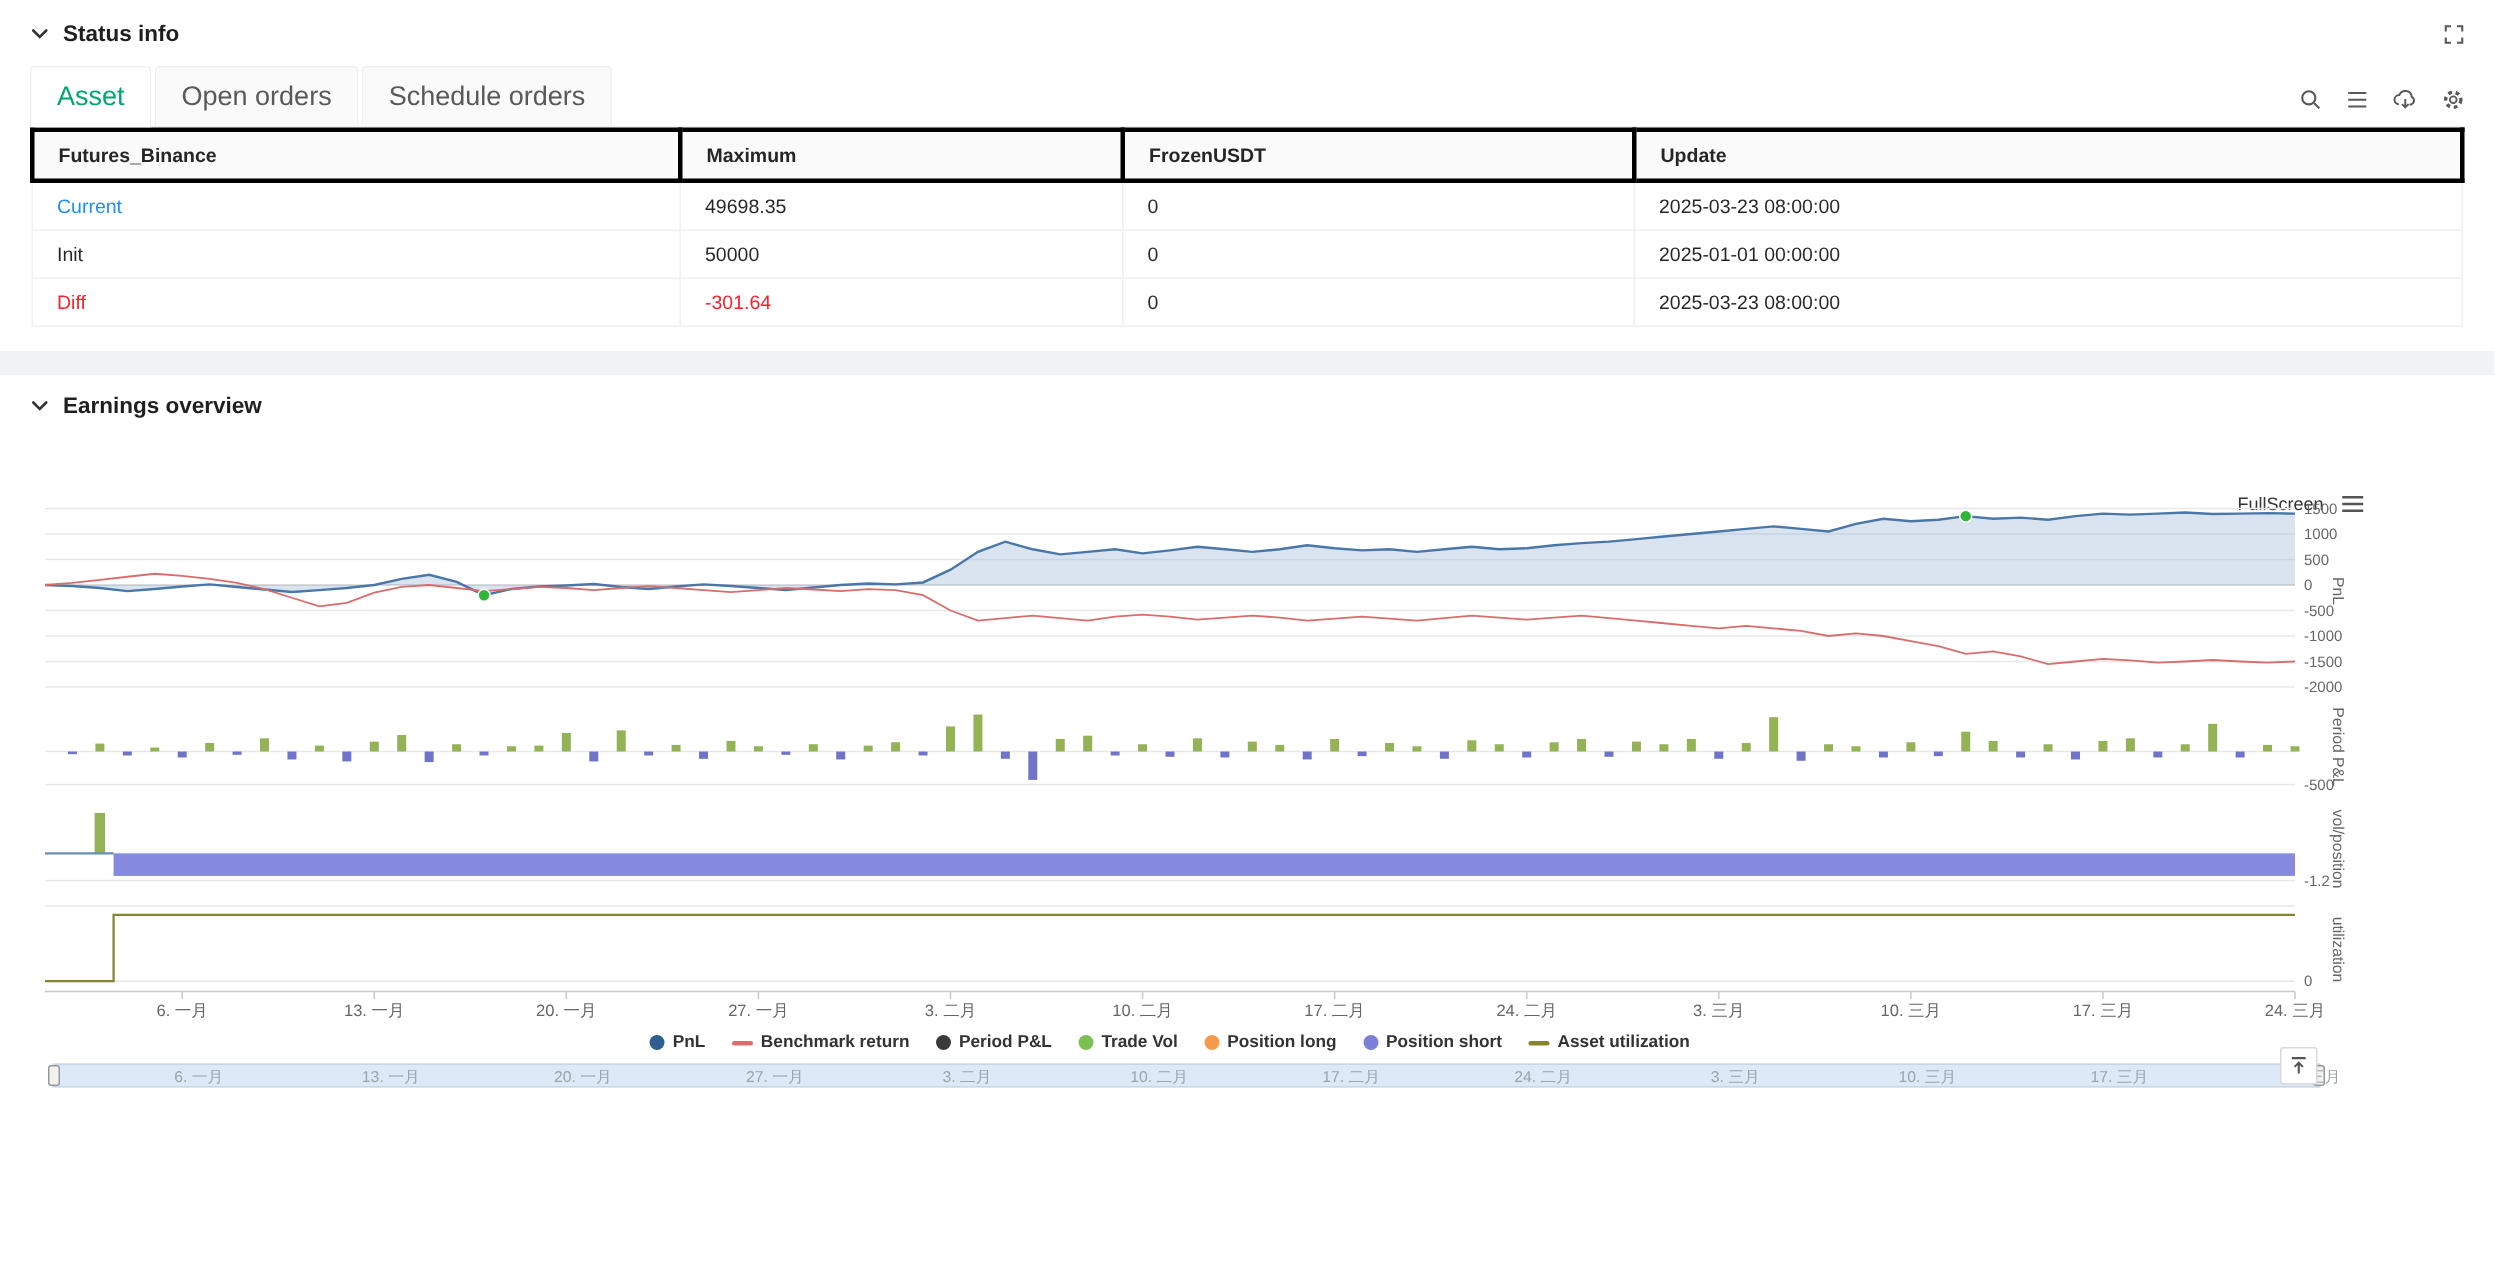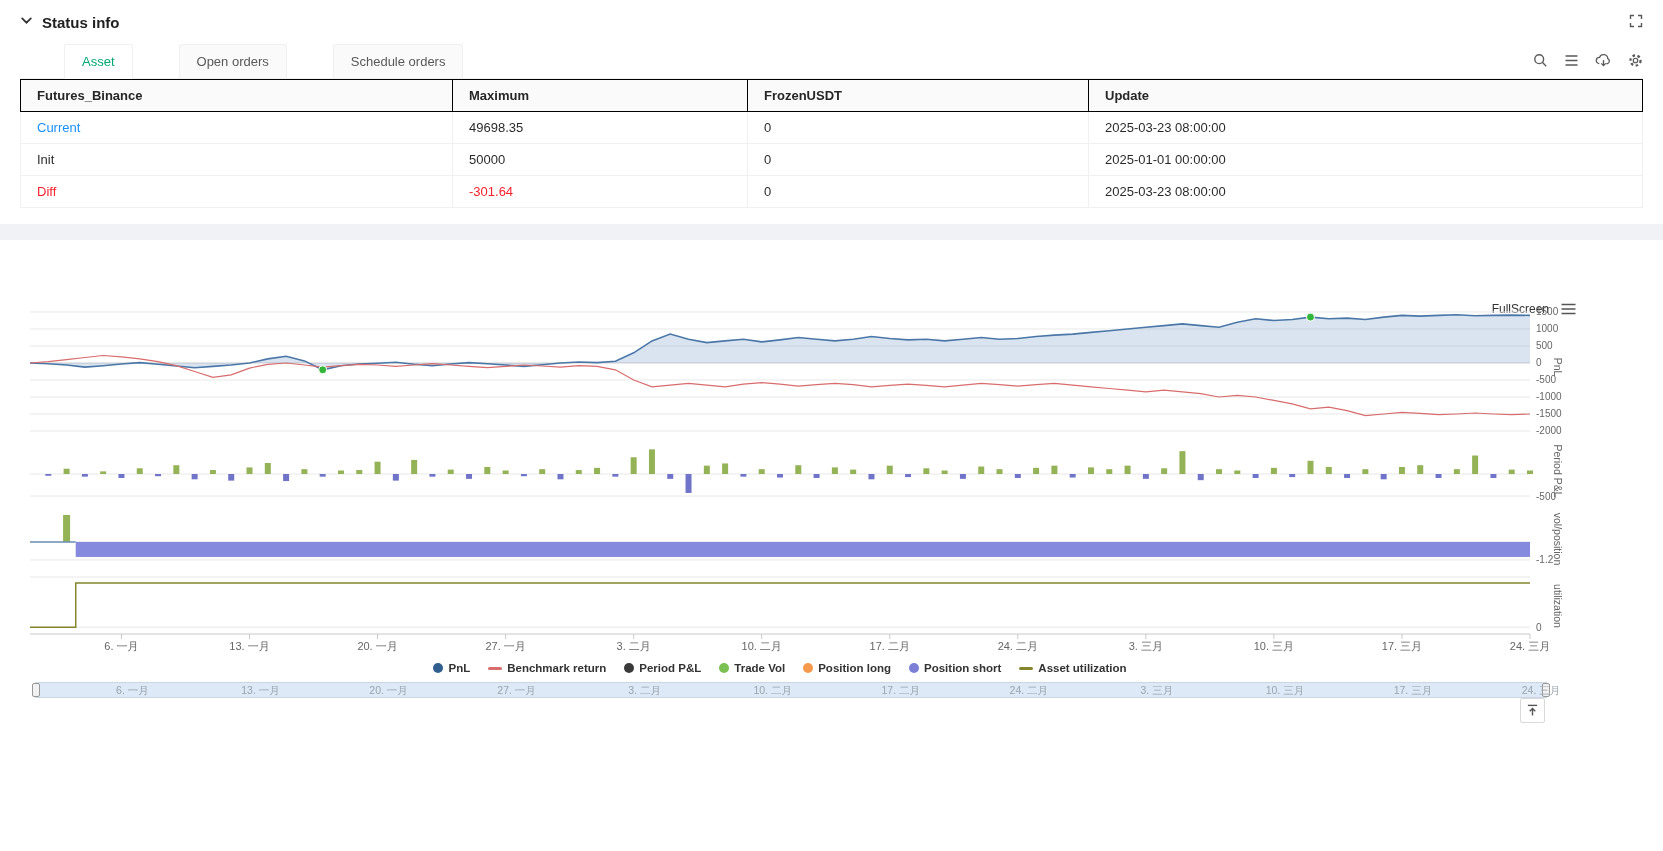--- a/index.html
+++ b/index.html
@@ -1,35 +1,35 @@
 <!DOCTYPE html>
 <html><head>
 <meta charset="utf-8">
 <style>
   * { box-sizing: border-box; margin: 0; padding: 0; }
   body {
     width: 1663px; height: 851px; background: #fff; overflow: hidden; position: relative;
     font-family: "Liberation Sans", sans-serif; font-size: 13px; color: rgba(0,0,0,0.85);
   }
   .card { background: #fff; padding: 14px 20px 16px 20px; }
-  .card-header { display: flex; gap: 9px; margin-bottom: 13px; }
+  .card-header { display: flex; align-items: center; gap: 9px; margin-bottom: 13px; }
   .card-title { font-size: 15px; font-weight: 700; color: #1f1f1f; }
   .chev { display: inline-flex; cursor: pointer; color: #333; }
   .expand-btn { margin-left: auto; cursor: pointer; color: #595959; display: inline-flex; }
 
   .tabs-row { display: flex; align-items: flex-end; border-bottom: 1px solid #f0f0f0; }
-  .tab { padding: 9px 17px; font-size: 13px; background: #fafafa; border: 1px solid #f0f0f0; border-bottom: none;
-         margin-right: 2px; border-radius: 3px 3px 0 0; color: #595959; cursor: pointer; white-space: nowrap; margin-left: 44px; }
+  .tab { padding: 9px 17px; font-size: 18px; background: #fafafa; border: 1px solid #f0f0f0; border-bottom: none;
+         margin-right: 2px; border-radius: 3px 3px 0 0; color: #595959; cursor: pointer; white-space: nowrap; }
   .tab.active { background: #fff; color: #00a870; position: relative; margin-bottom: -1px; border-bottom: 1px solid #fff; }
   .toolbar { margin-left: auto; display: flex; gap: 16px; align-items: center; padding-bottom: 10px; color: #595959; }
   .toolbar .ticon { display: inline-flex; cursor: pointer; }
 
   table.data-table { width: 100%; border-collapse: collapse; font-size: 13px; table-layout: fixed; }
   table.data-table th { background: #fafafa; font-weight: 700; text-align: left; padding: 8px 16px;
-    border: 1px solid #000000; color: #262626; }
+    border: 3px solid #000000; color: #262626; }
   table.data-table td { padding: 8px 16px; border: 1px solid #f0f0f0; color: rgba(0,0,0,0.85); background:#fff; }
 
   .section-gap { height: 16px; background: #f0f2f5; }
 
   .earn-tabs { display: flex; align-items: flex-end; border-bottom: 1px solid #f0f0f0; margin-top: 2px; }
 
   .stats-row { position: relative; margin-top: 22px; height: 20px; width: 1560px; }
   .stats-text { text-align: center; font-size: 13px; color: #333; width: 1510px; }
   .fs-group { position: absolute; right: 4px; top: 0; display: flex; align-items: center; gap: 12px; margin-top: 28px; }
   .fs-label { font-size: 12px; color: #333; cursor: pointer; }
@@ -146,20 +146,28 @@
           <td>0</td>
           <td>2025-03-23 08:00:00</td>
         </tr>
       </tbody>
   </table>
 </div>
 
 <div class="section-gap"></div>
 
 <div class="card" style="padding-top:12px;">
+  <div class="card-header" style="margin-bottom:10px;">
+    <span class="chev">
+      <svg width="13" height="13" viewBox="0 0 12 12">
+          <path d="M2 4l4 4 4-4" stroke="#333" stroke-width="1.6" fill="none" stroke-linecap="round"></path>
+        </svg>
+    </span>
+    <span class="card-title">Earnings overview</span>
+  </div>
 
 
   <div class="stats-row">
     <div class="fs-group">
       <span class="fs-label">FullScreen</span>
       <span class="burger">
         <svg width="15" height="12" viewBox="0 0 15 12" stroke="#555" stroke-width="1.6">
             <path d="M0.5 1.5h14M0.5 6h14M0.5 10.5h14"></path>
           </svg>
       </span>

